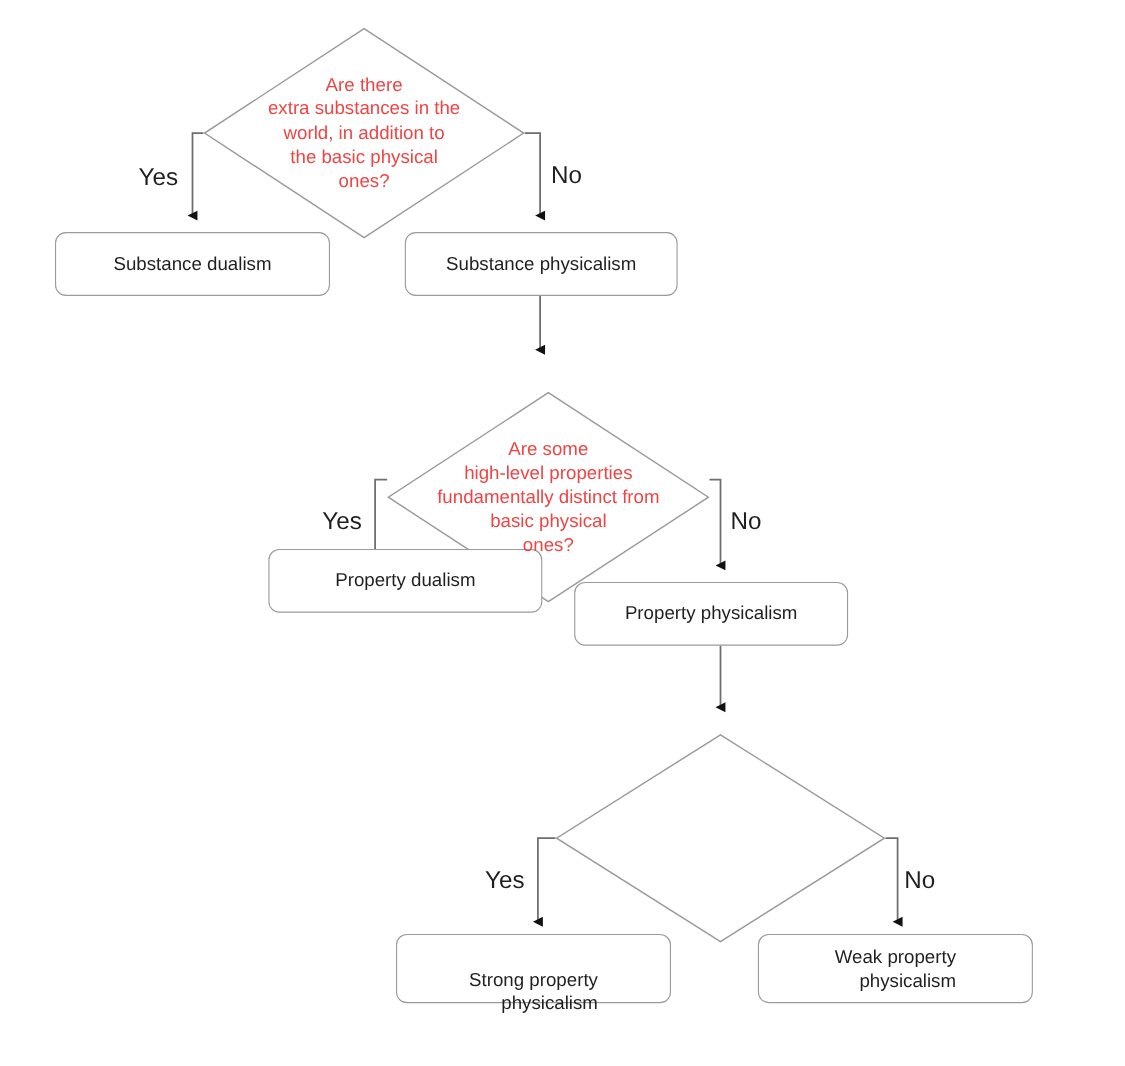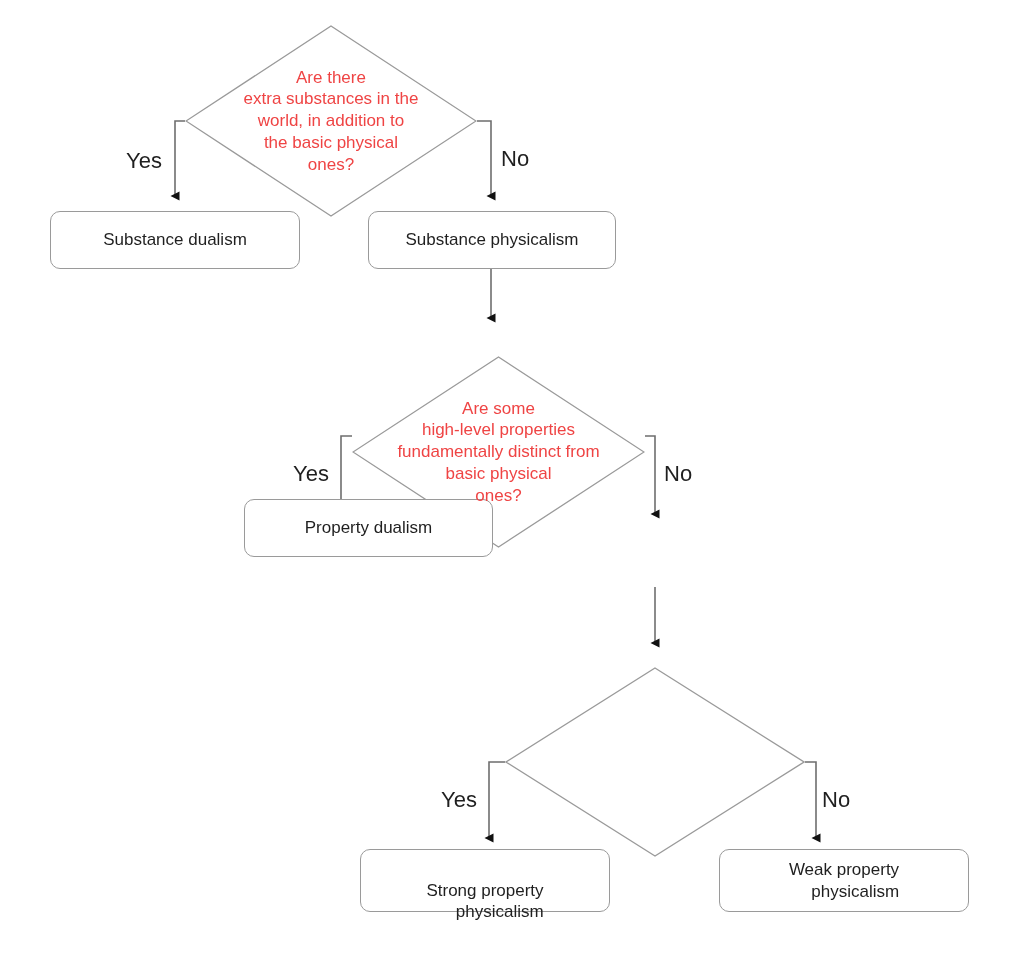--- a/index.html
+++ b/index.html
@@ -143,33 +143,36 @@
 high-level properties
 fundamentally distinct from
 basic physical
 ones?</div>
   </div>
 
   <div class="node proc" style="left:211px; top:499px; width:249px; height:58px;margin-left:33px;">
     <span>Property dualism</span>
   </div>
 
+  <div class="node proc" style="left:522px; top:529px; width:249px; height:58px;">
+    <span>Property physicalism</span>
+  </div>
 
   <div class="diamond-wrap" style="left:505px; top:667px; width:300px; height:190px;">
     <svg width="300" height="190" viewBox="0 0 300 190" xmlns="http://www.w3.org/2000/svg">
       <polygon points="150,1 299,95 150,189 1,95" fill="#ffffff" stroke="#9a9a9a" stroke-width="1.3"></polygon>
     </svg>
   </div>
 
   <div class="node proc" style="left:360px; top:849px; width:250px; height:63px;">
     <span class="multiline" style="white-space:pre-line;margin-top:41px;">Strong property
 physicalism</span>
   </div>
 
-  <div class="node proc" style="left:719px; top:849px; width:250px; height:63px;">
+  <div class="node proc" style="left:689px; top:849px; width:250px; height:63px;">
     <span class="multiline" style="white-space:pre-line;">Weak property
 physicalism</span>
   </div>
 
   <div class="edge-label" style="left:126px; top:148px;">Yes</div>
 
   <div class="edge-label" style="left:501px; top:146px;">No</div>
 
   <div class="edge-label" style="left:293px; top:461px;">Yes</div>
 

